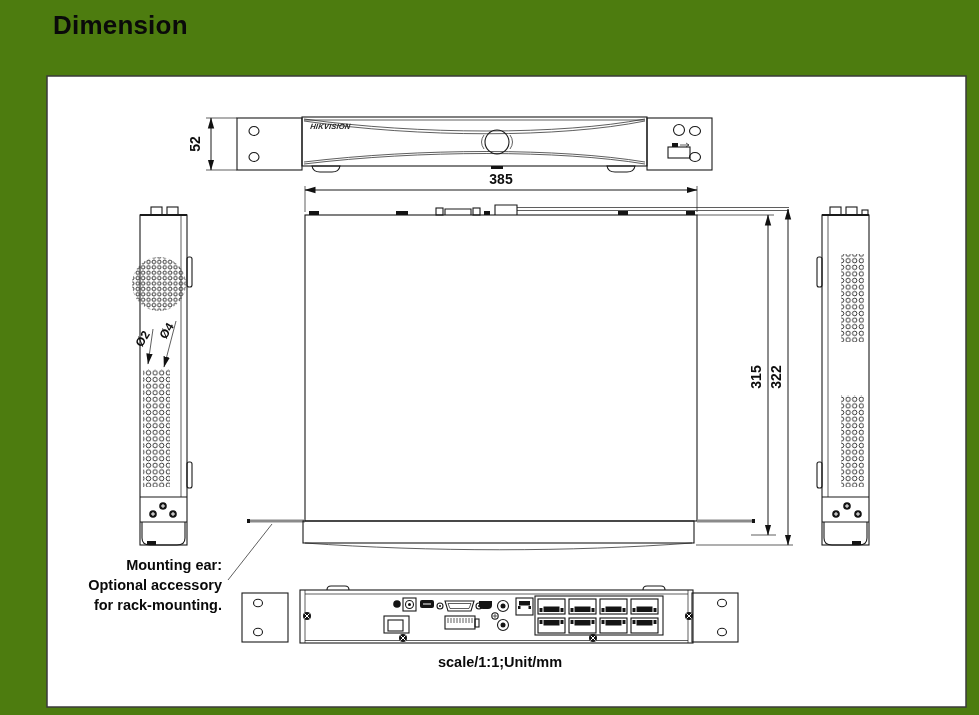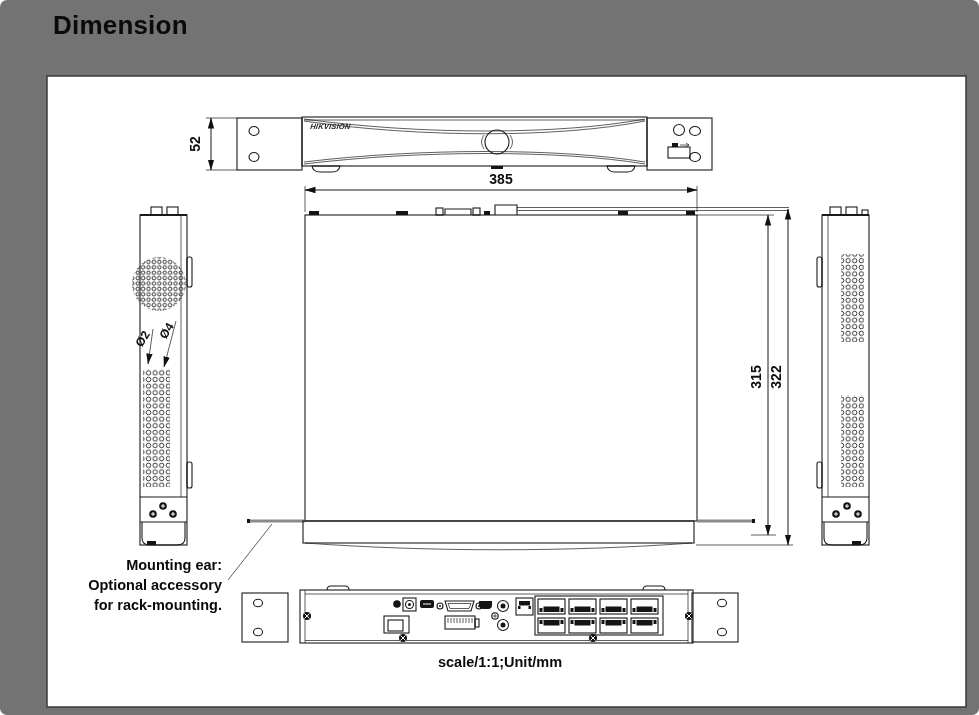--- a/index.html
+++ b/index.html
@@ -1,17 +1,17 @@
 <!DOCTYPE html>
 <html><head>
 <meta charset="utf-8">
 <style>
   html,body{margin:0;padding:0;background:#ffffff;}
-  .page{position:relative;width:979px;height:715px;background:#737373;overflow:hidden;
-        font-family:"Liberation Sans",sans-serif;border-radius:7px;}
+  .page{position:relative;width:979px;height:715px;background:#4d7c0f;overflow:hidden;
+        font-family:"Liberation Sans",sans-serif;}
   .title{position:absolute;left:53px;top:10px;margin:0;font-size:26px;font-weight:bold;
          color:#0a0a0a;letter-spacing:0.2px;}
   svg{position:absolute;left:0;top:0;}
   .ln{fill:none;stroke:#1a1a1a;stroke-width:1.1;}
   .ln2{fill:none;stroke:#1a1a1a;stroke-width:2.2;}
   .thin{fill:none;stroke:#1a1a1a;stroke-width:0.7;}
   .dk{fill:#141414;stroke:none;}
   .wt{fill:none;stroke:#fff;stroke-width:1;}
   .dim{fill:none;stroke:#1a1a1a;stroke-width:1;}
   .gray{fill:none;stroke:#8a8a8a;stroke-width:3;}

